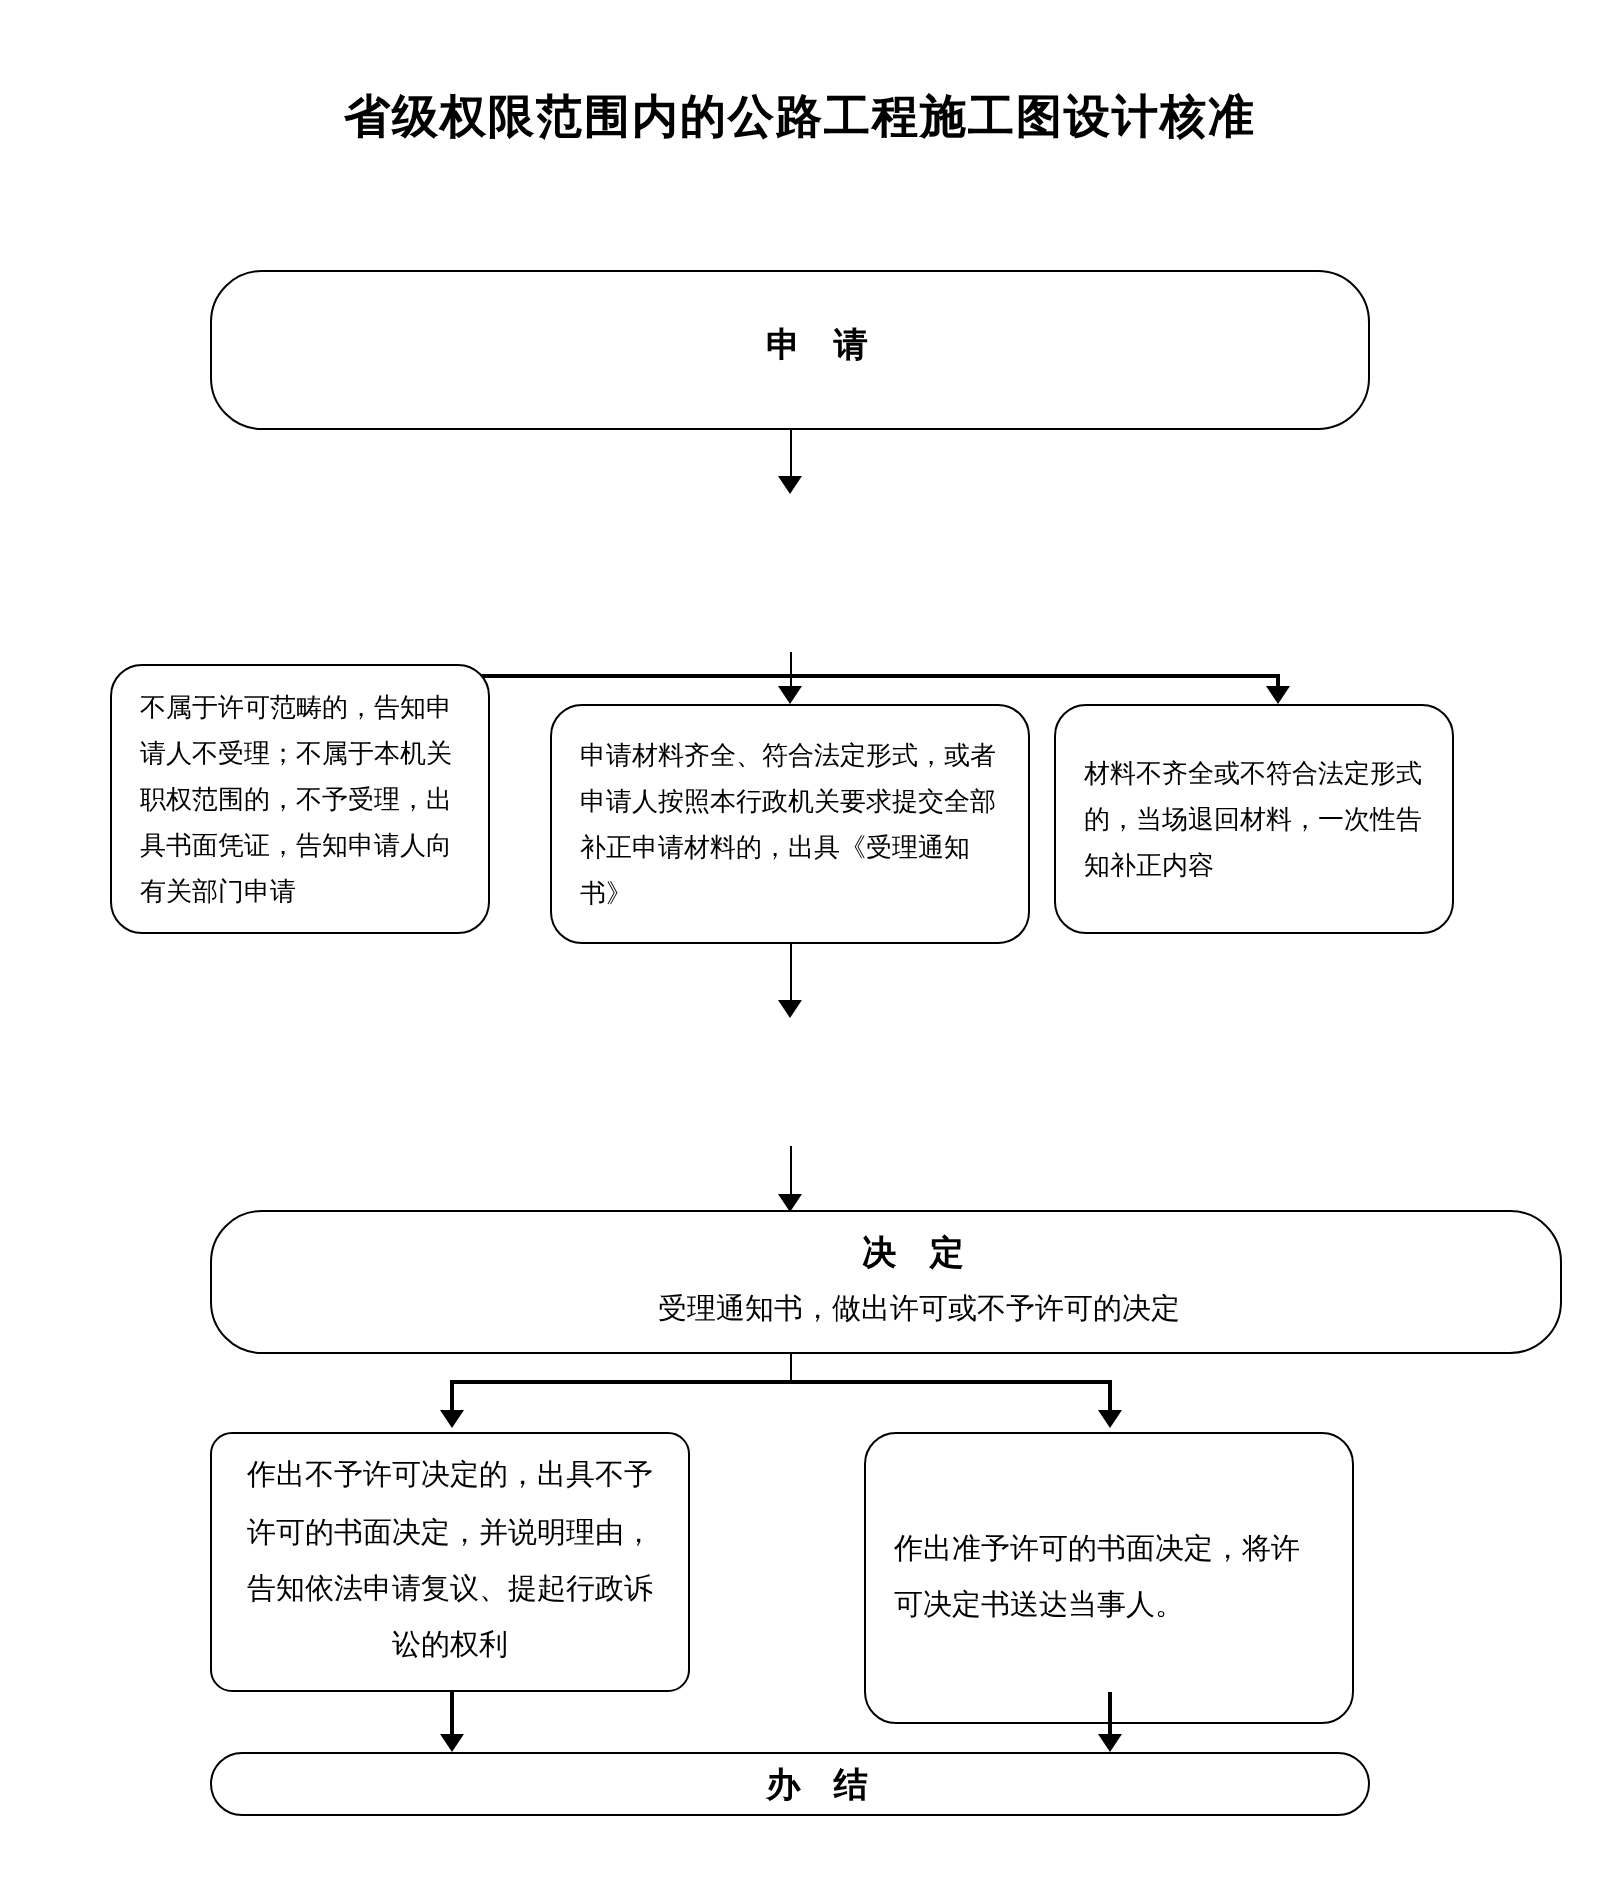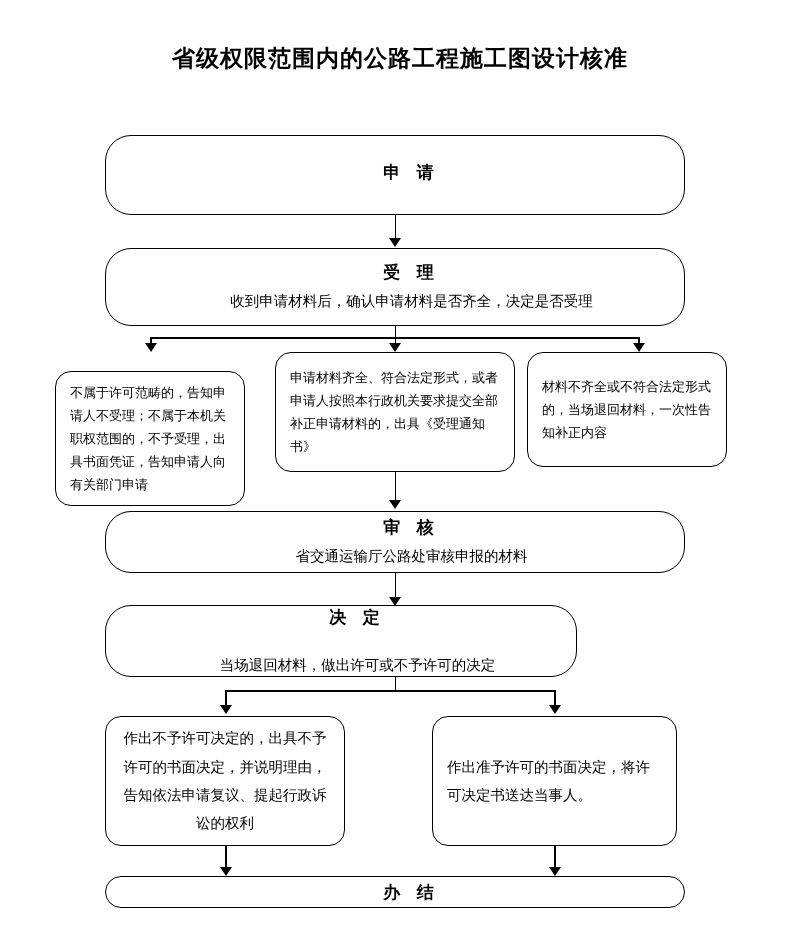--- a/index.html
+++ b/index.html
@@ -101,74 +101,66 @@
 
   <div class="title">省级权限范围内的公路工程施工图设计核准</div>
 
   <div class="node rounded-big" style="left:105px; top:135px; width:580px; height:80px;">
     <div class="node-head">申 请</div>
   </div>
 
   <div class="connector vline" style="left:394.5px; top:215px; height:24px;"></div>
   <div class="arrow-down" style="left:389px; top:238px;"></div>
 
-  <div class="node rounded-big" style="left:105px; top:248px; width:580px; height:78px;">
-    <div class="node-head">受 理</div>
-    <div class="node-body">收到申请材料后，确认申请材料是否齐全，决定是否受理</div>
-  </div>
 
   <div class="connector vline" style="left:394.5px; top:326px; height:12px;"></div>
   <div class="connector hline" style="left:150px; top:337px; width:489px;"></div>
   <div class="connector vline" style="left:150px; top:337px; height:7px;"></div>
   <div class="arrow-down" style="left:144.5px; top:343px;"></div>
   <div class="connector vline" style="left:394.5px; top:337px; height:7px;"></div>
   <div class="arrow-down" style="left:389px; top:343px;"></div>
   <div class="connector vline" style="left:638px; top:337px; height:7px;"></div>
   <div class="arrow-down" style="left:632.5px; top:343px;"></div>
 
-  <div class="node rounded-small" style="left:55px; top:371px; width:190px; height:135px;">
+  <div class="node rounded-small" style="left:55px; top:332px; width:190px; height:135px;">
     <div class="node-body-left">不属于许可范畴的，告知申请人不受理；不属于本机关职权范围的，不予受理，出具书面凭证，告知申请人向有关部门申请</div>
   </div>
 
   <div class="node rounded-small" style="left:527px; top:352px; width:200px; height:115px;">
     <div class="node-body-left">材料不齐全或不符合法定形式的，当场退回材料，一次性告知补正内容</div>
   </div>
 
   <div class="node rounded-small" style="left:275px; top:352px; width:240px; height:120px;">
     <div class="node-body-left">申请材料齐全、符合法定形式，或者申请人按照本行政机关要求提交全部补正申请材料的，出具《受理通知书》</div>
   </div>
 
   <div class="connector vline" style="left:394.5px; top:472px; height:30px;"></div>
   <div class="arrow-down" style="left:389px; top:500px;"></div>
 
-  <div class="node rounded-big" style="left:105px; top:511px; width:580px; height:62px;">
-    <div class="node-head">审 核</div>
-    <div class="node-body">省交通运输厅公路处审核申报的材料</div>
-  </div>
 
   <div class="connector vline" style="left:394.5px; top:573px; height:26px;"></div>
   <div class="arrow-down" style="left:389px; top:597px;"></div>
 
-  <div class="node rounded-big" style="left:105px; top:605px; width:472px; height:72px;justify-content:space-between;">
+  <div class="node rounded-big" style="left:105px; top:605px; width:676px; height:72px;">
     <div class="node-head">决 定</div>
-    <div class="node-body">当场退回材料，做出许可或不予许可的决定</div>
+    <div class="node-body">受理通知书，做出许可或不予许可的决定</div>
   </div>
 
   <div class="connector vline" style="left:394.5px; top:677px; height:14px;"></div>
   <div class="connector hline" style="left:225px; top:690px; width:330px;"></div>
   <div class="connector vline" style="left:225px; top:690px; height:16px;"></div>
   <div class="arrow-down" style="left:219.5px; top:705px;"></div>
   <div class="connector vline" style="left:554px; top:690px; height:16px;"></div>
   <div class="arrow-down" style="left:548.5px; top:705px;"></div>
 
-  <div class="node rounded-small" style="left:105px; top:716px; width:240px; height:130px;">
+  <div class="node rounded-small" style="left:105px; top:716px; width:240px; height:130px;border-radius:11px;">
     <div class="node-body-left" style="font-size:14.5px; line-height:1.95; text-align:center;">作出不予许可决定的，出具不予许可的书面决定，并说明理由，告知依法申请复议、提起行政诉讼的权利</div>
   </div>
 
-  <div class="node rounded-small" style="left:432px; top:716px; width:245px; height:130px;">
+  <div class="node rounded-small" style="left:432px; top:716px; width:245px; height:146px;">
     <div class="node-body-left" style="font-size:14.5px; line-height:1.95;">作出准予许可的书面决定，将许可决定书送达当事人。</div>
   </div>
 
   <div class="connector vline" style="left:225px; top:846px; height:22px;"></div>
   <div class="arrow-down" style="left:219.5px; top:867px;"></div>
   <div class="connector vline" style="left:554px; top:846px; height:22px;"></div>
   <div class="arrow-down" style="left:548.5px; top:867px;"></div>
 
   <div class="node rounded-big" style="left:105px; top:876px; width:580px; height:32px;">
     <div class="node-single">办 结</div>

